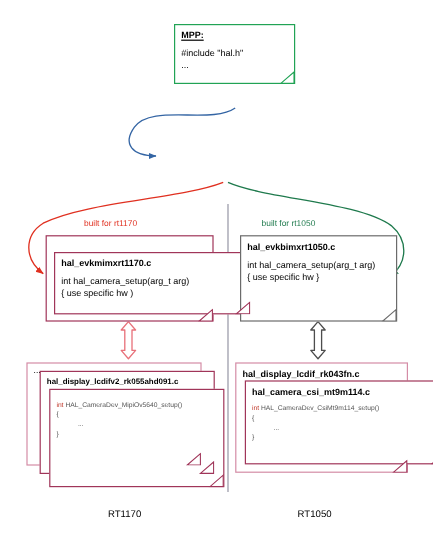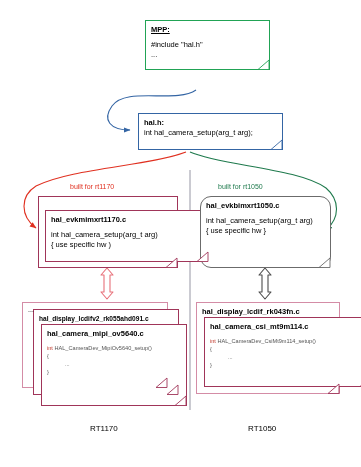--- a/index.html
+++ b/index.html
@@ -36,21 +36,21 @@
   }
 
   .ttl{font-weight:bold;font-size:7.5px;line-height:10px;white-space:nowrap;}
   .ttl.ul{text-decoration:underline;}
   .ln{font-size:7.5px;line-height:10px;white-space:nowrap;}
   .gap{height:5px;}
 
   
   .green-b{border-color:#21a355;}
   .blue-b{border-color:#3465a4;}
-  .gray-b{border-color:#6b6b6b;border-radius:11px;}
+  .gray-b{border-color:#6b6b6b;}
   .pink-b{border-color:#d48ca6;}
   .rose-b{border-color:#a03559;}
 
   .kw{color:#c0392b;}
   .code{color:#555;font-size:5.6px;line-height:8px;white-space:nowrap;}
   .code .kw{color:#c0392b;}
 
   .branch-label{
     position:absolute;
     font-size:7px;
@@ -93,41 +93,32 @@
 
     <path d="M190,152 C222,166 298,168 326,188 C340,200 340,218 326,230" fill="none" stroke="#1f7a4d" stroke-width="1.1" marker-end="url(#ah-green)"></path>
 
     <line x1="190" y1="170" x2="190" y2="410" stroke="#8a8a9a" stroke-width="0.9"></line>
 
     <path d="M107,268 L113,275 L110,275 L110,292 L113,292 L107,299 L101,292 L104,292 L104,275 L101,275 Z" fill="#fff" stroke="#e8717a" stroke-width="1.1" stroke-linejoin="round"></path>
 
     <path d="M265,268 L271,275 L268,275 L268,292 L271,292 L265,299 L259,292 L262,292 L262,275 L259,275 Z" fill="#fff" stroke="#4d4d4d" stroke-width="1.1" stroke-linejoin="round"></path>
   </svg>
 
-  <div class="note green-b" style="left:145px;top:20px;width:125px;height:50px;">
+  <div class="note green-b" style="left:145px;top:20px;width:101px;height:50px;">
     <div class="body">
       <div class="ttl ul">MPP:</div>
       <div class="gap"></div>
       <div class="ln">#include "hal.h"</div>
       <div class="ln">...</div>
     </div>
     <svg class="fold" viewBox="0 0 16 11">
       <path d="M15,10.5 L15,1 L4,10.5 Z" fill="#fff" stroke="#21a355" stroke-width="0.9"></path>
     </svg>
   </div>
 
-  <div class="note blue-b" style="left:138px;top:113px;width:145px;height:37px;">
-    <div class="body">
-      <div class="ttl">hal.h:</div>
-      <div class="ln">int  hal_camera_setup(arg_t arg);</div>
-    </div>
-    <svg class="fold" viewBox="0 0 16 11">
-      <path d="M15,10.5 L15,1 L4,10.5 Z" fill="#fff" stroke="#3465a4" stroke-width="0.9"></path>
-    </svg>
-  </div>
 
   <div class="branch-label lbl-red" style="left:70px;top:183px;">built for  rt1170</div>
   <div class="branch-label lbl-green" style="left:218px;top:183px;">built for  rt1050</div>
 
   <div class="note rose-b" style="left:38px;top:196px;width:140px;height:72px;">
     <svg class="fold" viewBox="0 0 16 11">
       <path d="M15,10.5 L15,1 L4,10.5 Z" fill="#fff" stroke="#a03559" stroke-width="0.9"></path>
     </svg>
   </div>
 
@@ -168,21 +159,20 @@
     <div class="body">
       <div class="ttl" style="font-size:6.6px;">hal_display_lcdifv2_rk055ahd091.c</div>
     </div>
     <svg class="fold" viewBox="0 0 16 11">
       <path d="M15,10.5 L15,1 L4,10.5 Z" fill="#fff" stroke="#a03559" stroke-width="0.9"></path>
     </svg>
   </div>
 
   <div class="note rose-b" style="left:41px;top:324px;width:146px;height:82px;">
     <div class="body">
-      <div class="ttl">hal_camera_mipi_ov5640.c</div>
       <div class="gap"></div>
       <div class="code">
         <span class="kw">int</span>
         <span>HAL_CameraDev_MipiOv5640_setup()</span>
       </div>
       <div class="code">{</div>
       <div class="code" style="padding-left:18px;">...</div>
       <div class="code">}</div>
     </div>
     <svg class="fold" viewBox="0 0 16 11">

